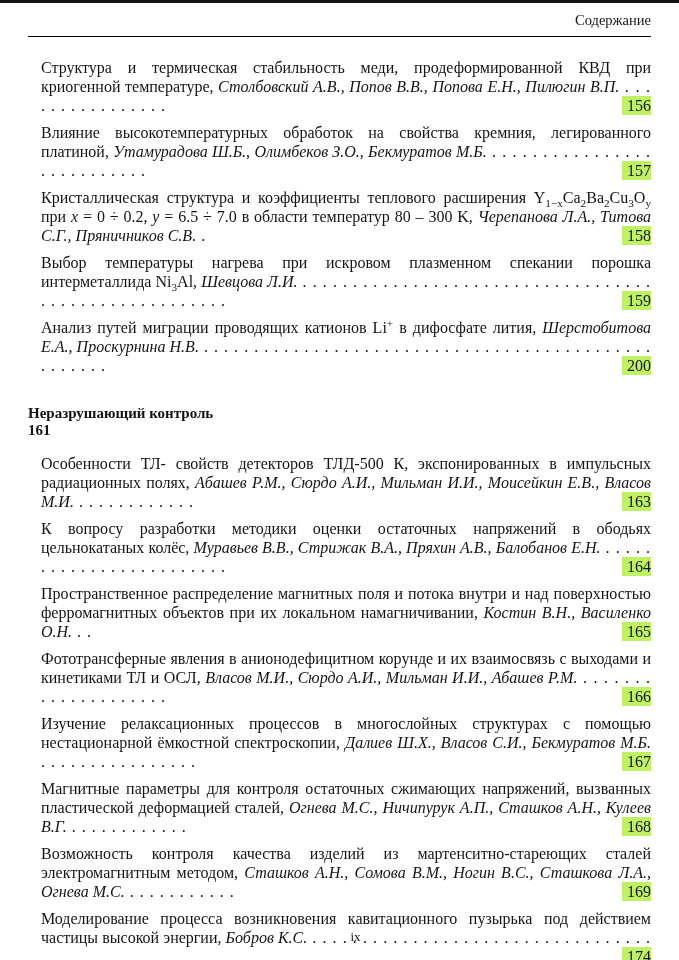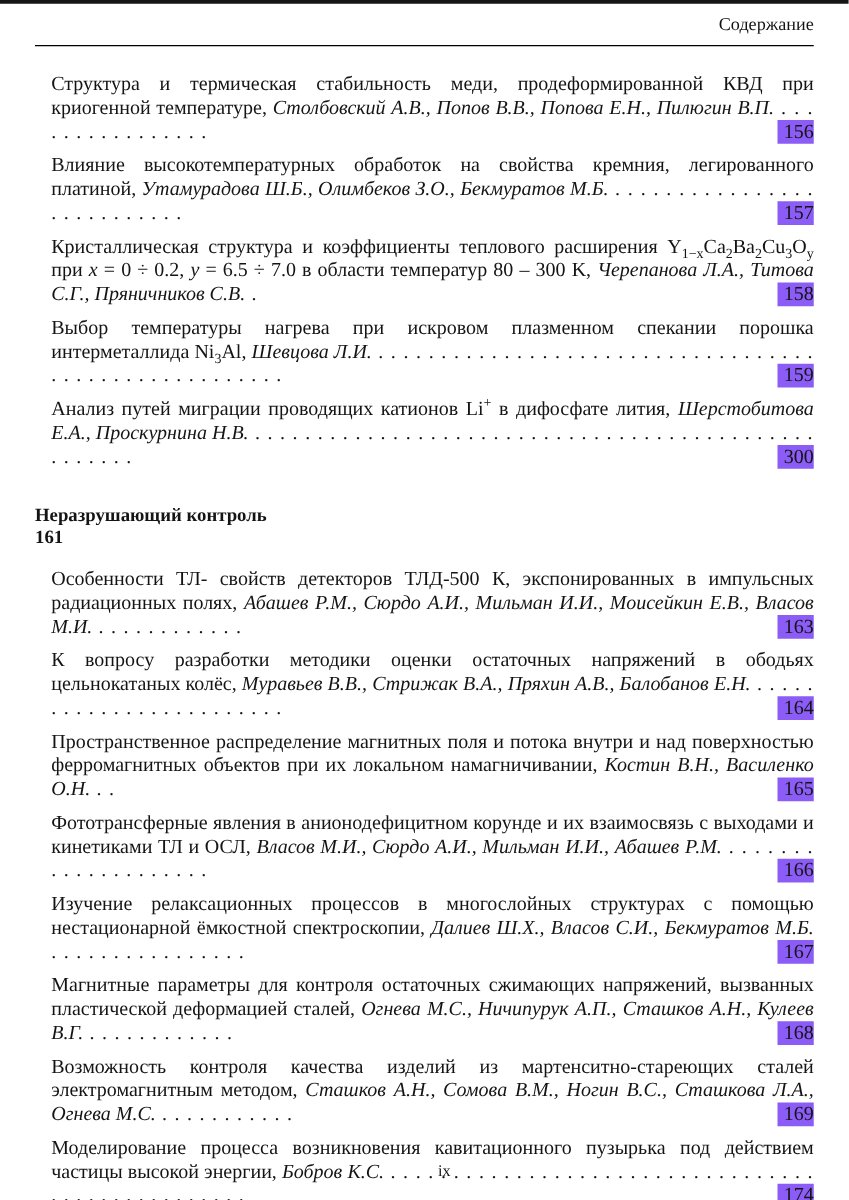--- a/index.html
+++ b/index.html
@@ -18,21 +18,21 @@
     margin-bottom: 21px;
   }
   .toc-body {}
   .entry {
     position: relative;
     margin: 0 0 8px 13px;
     text-align: justify;
     font-size: 16px;
     line-height: 19px;
   }
-  .entry .epage { position: absolute; right: 0; bottom: 0; background: #8b5cf6; padding-left: 5px; }
+  .entry .epage { position: absolute; right: 0; bottom: 0; background: #bef264; padding-left: 5px; }
   .entry .dots { letter-spacing: 1px; white-space: normal; }
   sub, sup { font-size: 70%; line-height: 0; }
   .section-heading {
     display: flex; justify-content: space-between; align-items: baseline;
     font-weight: bold; font-size: 15px;
     margin: 30px 0 15px 0;
     flex-direction: column;
   }
   .footer {
     position: absolute; bottom: 15px; left: 16px; width: 100%;
@@ -45,21 +45,21 @@
 <div class="page-edge"></div>
 
 <div class="content">
   <div class="header">Содержание</div>
 
   <div class="toc-body">
       <div class="entry"><span class="etext"><span>Структура и термическая стабильность меди, продеформированной КВД при криогенной температуре, </span><i>Столбовский А.В., Попов В.В., Попова Е.Н., Пилюгин В.П.</i></span><span class="dots"> . . . . . . . . . . . . . . . .</span><span class="epage">156</span></div>
       <div class="entry"><span class="etext"><span>Влияние высокотемпературных обработок на свойства кремния, легированного платиной, </span><i>Утамурадова Ш.Б., Олимбеков З.О., Бекмуратов М.Б.</i></span><span class="dots"> . . . . . . . . . . . . . . . . . . . . . . . . . . .</span><span class="epage">157</span></div>
       <div class="entry"><span class="etext"><span>Кристаллическая структура и коэффициенты теплового расширения Y</span><sub>1−x</sub><span>Ca</span><sub>2</sub><span>Ba</span><sub>2</sub><span>Cu</span><sub>3</sub><span>O</span><sub>y</sub><span> при </span><i>x</i><span> = 0 ÷ 0.2, </span><i>y</i><span> = 6.5 ÷ 7.0 в области температур 80 – 300 K, </span><i>Черепанова Л.А., Титова С.Г., Пряничников С.В.</i></span><span class="dots"> .</span><span class="epage">158</span></div>
       <div class="entry"><span class="etext"><span>Выбор температуры нагрева при искровом плазменном спекании порошка интерметаллида Ni</span><sub>3</sub><span>Al, </span><i>Шевцова Л.И.</i></span><span class="dots"> . . . . . . . . . . . . . . . . . . . . . . . . . . . . . . . . . . . . . . . . . . . . . . . . . . . . . .</span><span class="epage">159</span></div>
-      <div class="entry"><span class="etext"><span>Анализ путей миграции проводящих катионов Li</span><sup>+</sup><span> в дифосфате лития, </span><i>Шерстобитова Е.А., Проскурнина Н.В.</i></span><span class="dots"> . . . . . . . . . . . . . . . . . . . . . . . . . . . . . . . . . . . . . . . . . . . . . . . . . . . .</span><span class="epage">300</span></div>
+      <div class="entry"><span class="etext"><span>Анализ путей миграции проводящих катионов Li</span><sup>+</sup><span> в дифосфате лития, </span><i>Шерстобитова Е.А., Проскурнина Н.В.</i></span><span class="dots"> . . . . . . . . . . . . . . . . . . . . . . . . . . . . . . . . . . . . . . . . . . . . . . . . . . . .</span><span class="epage">200</span></div>
       <div class="section-heading">
         <span class="sec-label">Неразрушающий контроль</span>
         <span class="sec-page">161</span>
       </div>
       <div class="entry"><span class="etext"><span>Особенности ТЛ- свойств детекторов ТЛД-500 К, экспонированных в импульсных радиационных полях, </span><i>Абашев Р.М., Сюрдо А.И., Мильман И.И., Моисейкин Е.В., Власов М.И.</i></span><span class="dots"> . . . . . . . . . . . .</span><span class="epage">163</span></div>
       <div class="entry"><span class="etext"><span>К вопросу разработки методики оценки остаточных напряжений в ободьях цельнокатаных колёс, </span><i>Муравьев В.В., Стрижак В.А., Пряхин А.В., Балобанов Е.Н.</i></span><span class="dots"> . . . . . . . . . . . . . . . . . . . . . . . .</span><span class="epage">164</span></div>
       <div class="entry"><span class="etext"><span>Пространственное распределение магнитных поля и потока внутри и над поверхностью ферромагнитных объектов при их локальном намагничивании, </span><i>Костин В.Н., Василенко О.Н.</i></span><span class="dots"> . .</span><span class="epage">165</span></div>
       <div class="entry"><span class="etext"><span>Фототрансферные явления в анионодефицитном корунде и их взаимосвязь с выходами и кинетиками ТЛ и ОСЛ, </span><i>Власов М.И., Сюрдо А.И., Мильман И.И., Абашев Р.М.</i></span><span class="dots"> . . . . . . . . . . . . . . . . . . . .</span><span class="epage">166</span></div>
       <div class="entry"><span class="etext"><span>Изучение релаксационных процессов в многослойных структурах с помощью нестационарной ёмкостной спектроскопии, </span><i>Далиев Ш.Х., Власов С.И., Бекмуратов М.Б.</i></span><span class="dots"> . . . . . . . . . . . . . . . .</span><span class="epage">167</span></div>
       <div class="entry"><span class="etext"><span>Магнитные параметры для контроля остаточных сжимающих напряжений, вызванных пластической деформацией сталей, </span><i>Огнева М.С., Ничипурук А.П., Сташков А.Н., Кулеев В.Г.</i></span><span class="dots"> . . . . . . . . . . . .</span><span class="epage">168</span></div>

